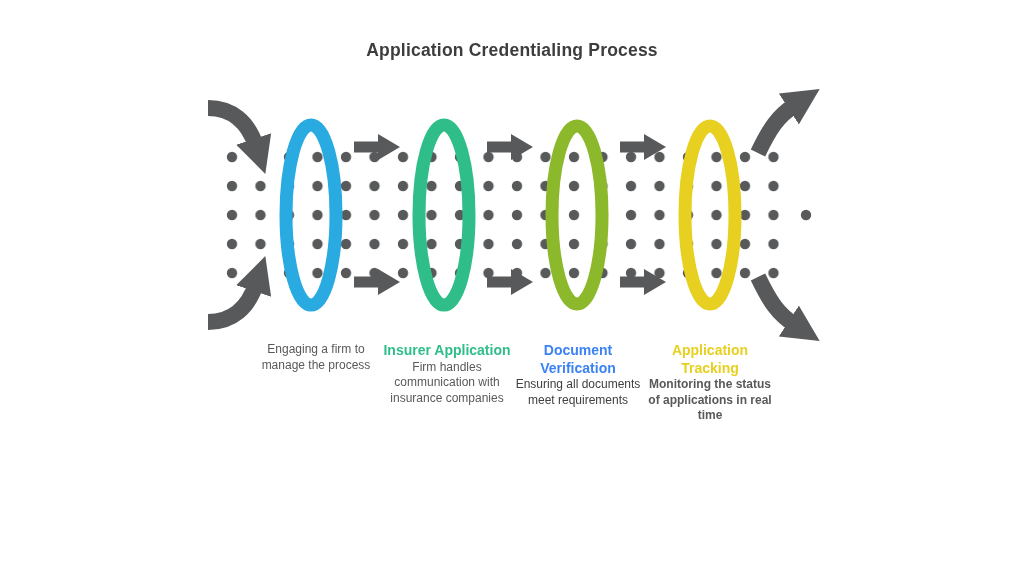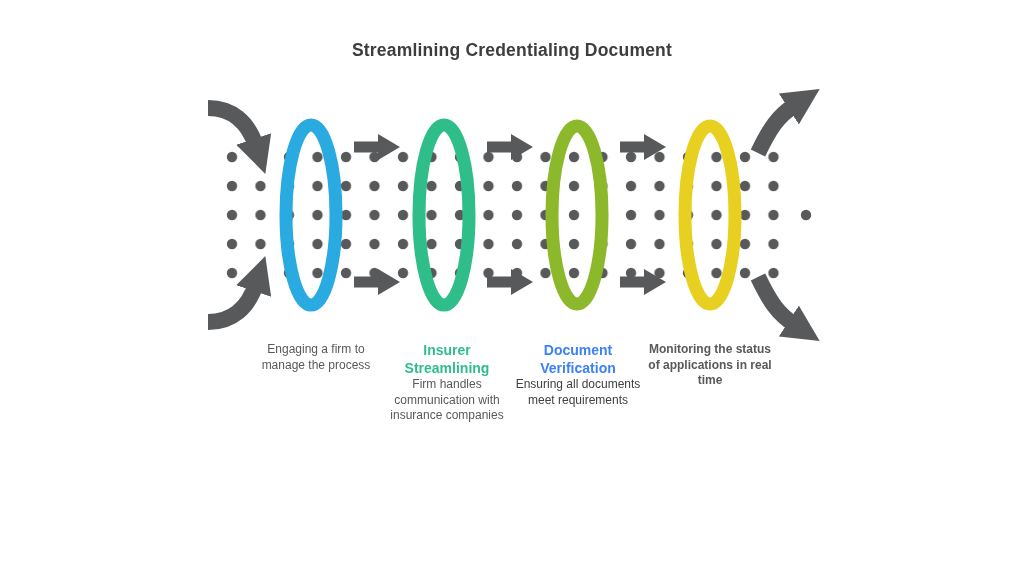--- a/index.html
+++ b/index.html
@@ -55,21 +55,21 @@
   .stage-1 { left: 250px; }
   .stage-2 { left: 381px; }
   .stage-3 { left: 512px; }
   .stage-4 { left: 644px; }
 </style>
 </head>
 <body>
 
 <div class="canvas">
 
-  <h1 class="page-title" style="color: rgb(61, 61, 61);">Streamlining Credentialing Document</h1>
+  <h1 class="page-title" style="color: rgb(61, 61, 61);">Application Credentialing Process</h1>
 
   <svg class="diagram-svg" width="1024" height="576" viewBox="0 0 1024 576">
     <defs>
       <pattern id="dotgrid" x="226" y="151" width="28.5" height="29" patternUnits="userSpaceOnUse">
         <circle cx="6" cy="6" r="5.2" fill="#58595b"></circle>
       </pattern>
       <path id="rarrow" d="M-23,-5.5 L1,-5.5 L1,-13 L23,0 L1,13 L1,5.5 L-23,5.5 Z"></path>
       <marker id="ah" viewBox="0 0 6 6" refX="1.2" refY="3" markerWidth="2.3" markerHeight="2.3" orient="auto">
         <path d="M0,0 L6,3 L0,6 Z" fill="#58595b"></path>
       </marker>
@@ -104,27 +104,28 @@
     </g>
   </svg>
 
   <div class="stage-labels">
 
     <div class="stage stage-1">
       <div class="stage-desc" style="color: rgb(89, 89, 89); text-align: center;">Engaging a firm to manage the process</div>
     </div>
 
     <div class="stage stage-2">
-      <div class="stage-title" style="color: rgb(47, 190, 138);">Insurer Streamlining</div>
+      <div class="stage-title" style="color: rgb(47, 190, 138);">Insurer Application</div>
       <div class="stage-desc" style="color: rgb(89, 89, 89);">Firm handles communication with insurance companies</div>
     </div>
 
     <div class="stage stage-3">
       <div class="stage-title" style="color: #3b82f6;">Document Verification</div>
       <div class="stage-desc" style="color: #404040;">Ensuring all documents meet requirements</div>
     </div>
 
     <div class="stage stage-4">
+      <div class="stage-title" style="color: rgb(232, 208, 33);">Application Tracking</div>
       <div class="stage-desc" style="color: rgb(89, 89, 89); font-weight: bold;">Monitoring the status of applications in real time</div>
     </div>
 
   </div>
 </div>
 
 </body></html>

